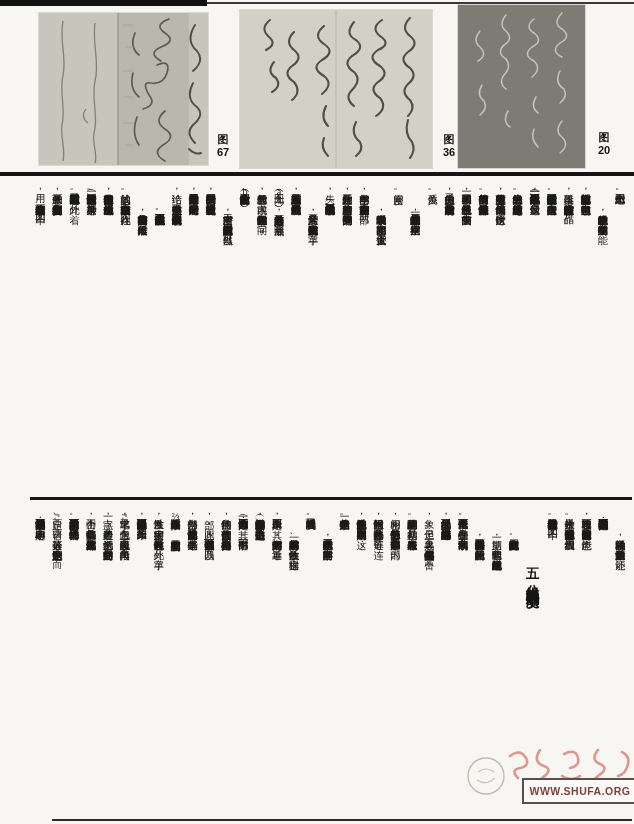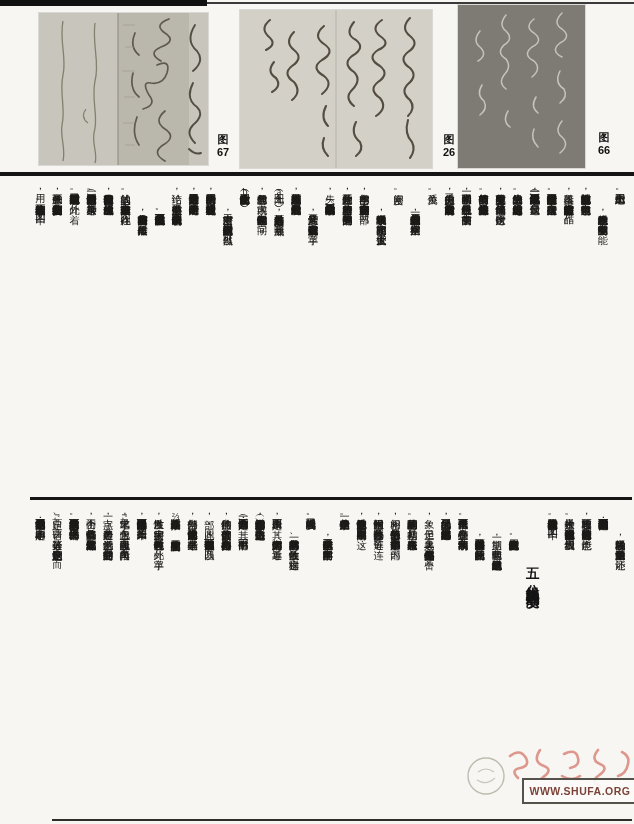--- a/index.html
+++ b/index.html
@@ -96,41 +96,41 @@
         <path d="M84,16 q-12,10 0,18 q12,8 -2,16 q-12,8 2,16 q10,8 -2,18"></path>
         <path d="M86,96 q-6,12 2,20 M84,128 q-4,10 4,18"></path>
         <path d="M54,22 q-10,10 0,18 q10,8 -2,16 q-10,8 2,16 q8,10 -2,18"></path>
         <path d="M30,10 q-10,8 -2,16 q10,8 -2,14"></path>
         <path d="M34,52 q-8,10 2,16 q6,8 -4,14"></path>
       </g>
     </svg>
   </div>
   <div class="fig-label lab36">
     <span>图</span>
-    <span>26</span>
+    <span>36</span>
   </div>
 
   <div class="figure fig35">
     <svg viewBox="0 0 127 163">
       <g fill="none" stroke="#d9d6cc" stroke-width="1.5" stroke-linecap="round" opacity="0.8">
         <path d="M104,8 q-10,10 0,16 q10,8 -2,14 q-10,8 2,14"></path>
         <path d="M102,66 q-6,12 4,18 q4,8 -4,14"></path>
         <path d="M104,116 q-8,10 0,16 q8,8 -2,16"></path>
         <path d="M76,14 q-10,8 0,14 q10,8 -2,14 q-10,8 2,14 q8,8 -2,16"></path>
         <path d="M78,92 q-6,10 2,16 M76,124 q-4,10 4,18"></path>
         <path d="M48,10 q-8,10 0,16 q8,8 -2,14 q-8,8 2,14 q6,8 -2,16 q-6,8 2,14"></path>
         <path d="M50,106 q-6,10 2,16"></path>
         <path d="M22,26 q-8,10 0,16 q8,8 -2,14"></path>
         <path d="M24,80 q-6,10 2,16 q4,8 -4,14"></path>
       </g>
     </svg>
   </div>
   <div class="fig-label lab35">
     <span>图</span>
-    <span>66</span>
+    <span>20</span>
   </div>
 
   <div class="rule rule1"></div>
 
   <div class="tblock upper">
       <div class="tcol">态如图三十七所示。</div>
       <div class="tcol">　　在这种新的构成系统中，空间节奏完全不受单字制约，能</div>
       <div class="tcol">够较好地适应笔节奏的自由变化，它再也不以单字为空间节</div>
       <div class="tcol">奏段落，而以密度相近的一组连续空间为空间节奏段落，作品</div>
       <div class="tcol">便由这些不同密度的节奏段落缀续而成。这些段落在空间上自</div>

